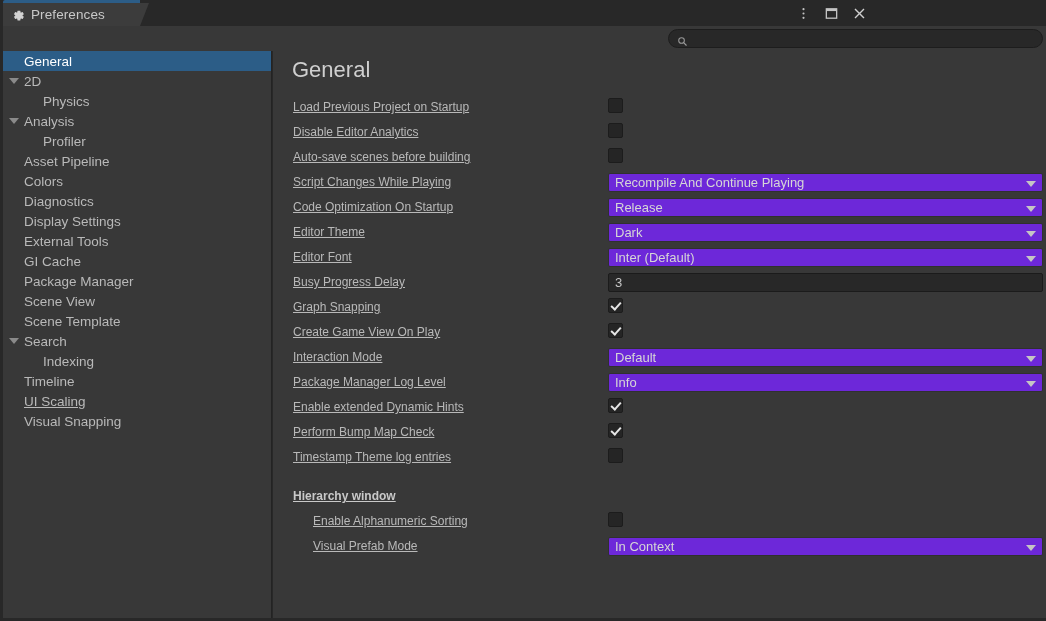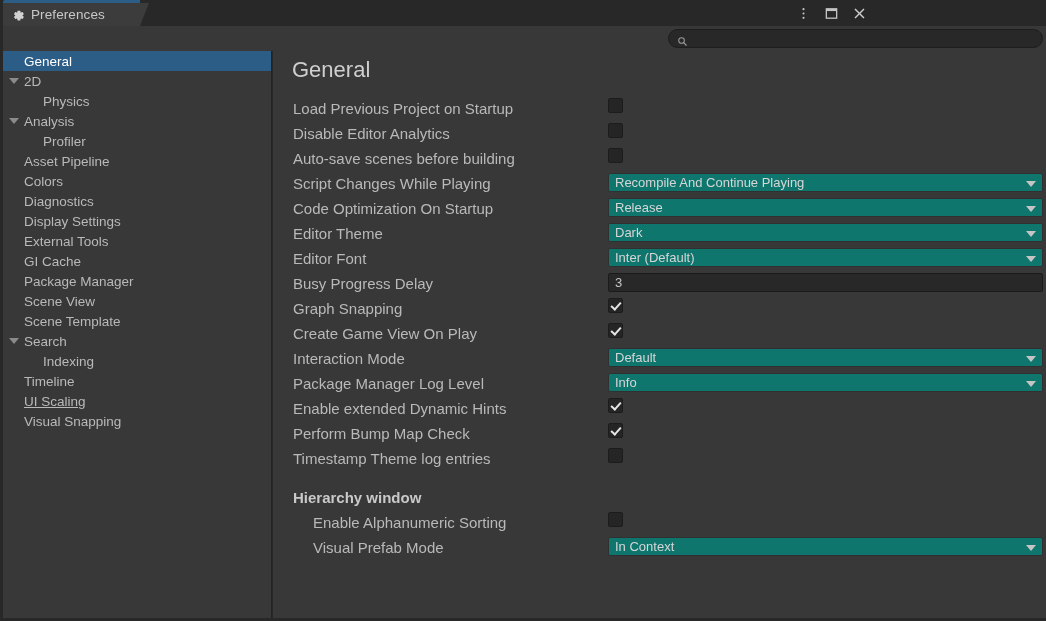--- a/index.html
+++ b/index.html
@@ -96,21 +96,21 @@
   }
   #content-title {
     position: absolute; left: 19px; top: 6px;
     font-size: 22px; color: #cfcfcf; font-weight: normal;
   }
   #rows { position: absolute; left: 0; top: 45px; width: 773px; }
 
   .row { position: relative; height: 25px; }
   .row-label {
     position: absolute; left: 20px; top: 4px;
-    font-size: 15px; color: #b9b9b9; white-space: nowrap;
+    font-size: 12px; color: #b9b9b9; white-space: nowrap; text-decoration: underline;
   }
   .row-label.indent { left: 40px; }
   .row-label.section { color: #c9c9c9; font-weight: bold; }
   .row.section-row { height: 25px; }
   .spacer { height: 14px; }
 
   .ctrl { position: absolute; left: 335px; top: 2px; }
 
   
   .cb {
@@ -125,21 +125,21 @@
     position: absolute; left: 4px; top: 1px;
     width: 4px; height: 8px;
     border: solid #e6e6e6;
     border-width: 0 2px 2px 0;
     transform: rotate(42deg);
   }
 
   
   .dd {
     width: 435px; height: 19px;
-    background: #0f766e;
+    background: #6d28d9;
     border: 1px solid #303030;
     border-radius: 2px;
     display: flex; align-items: center;
     padding: 0 6px;
     position: relative;
   }
   .dd-text { font-size: 13px; color: #d6d6d6; white-space: nowrap; }
   .dd-arrow {
     position: absolute; right: 6px; top: 7px;
     width: 0; height: 0;

